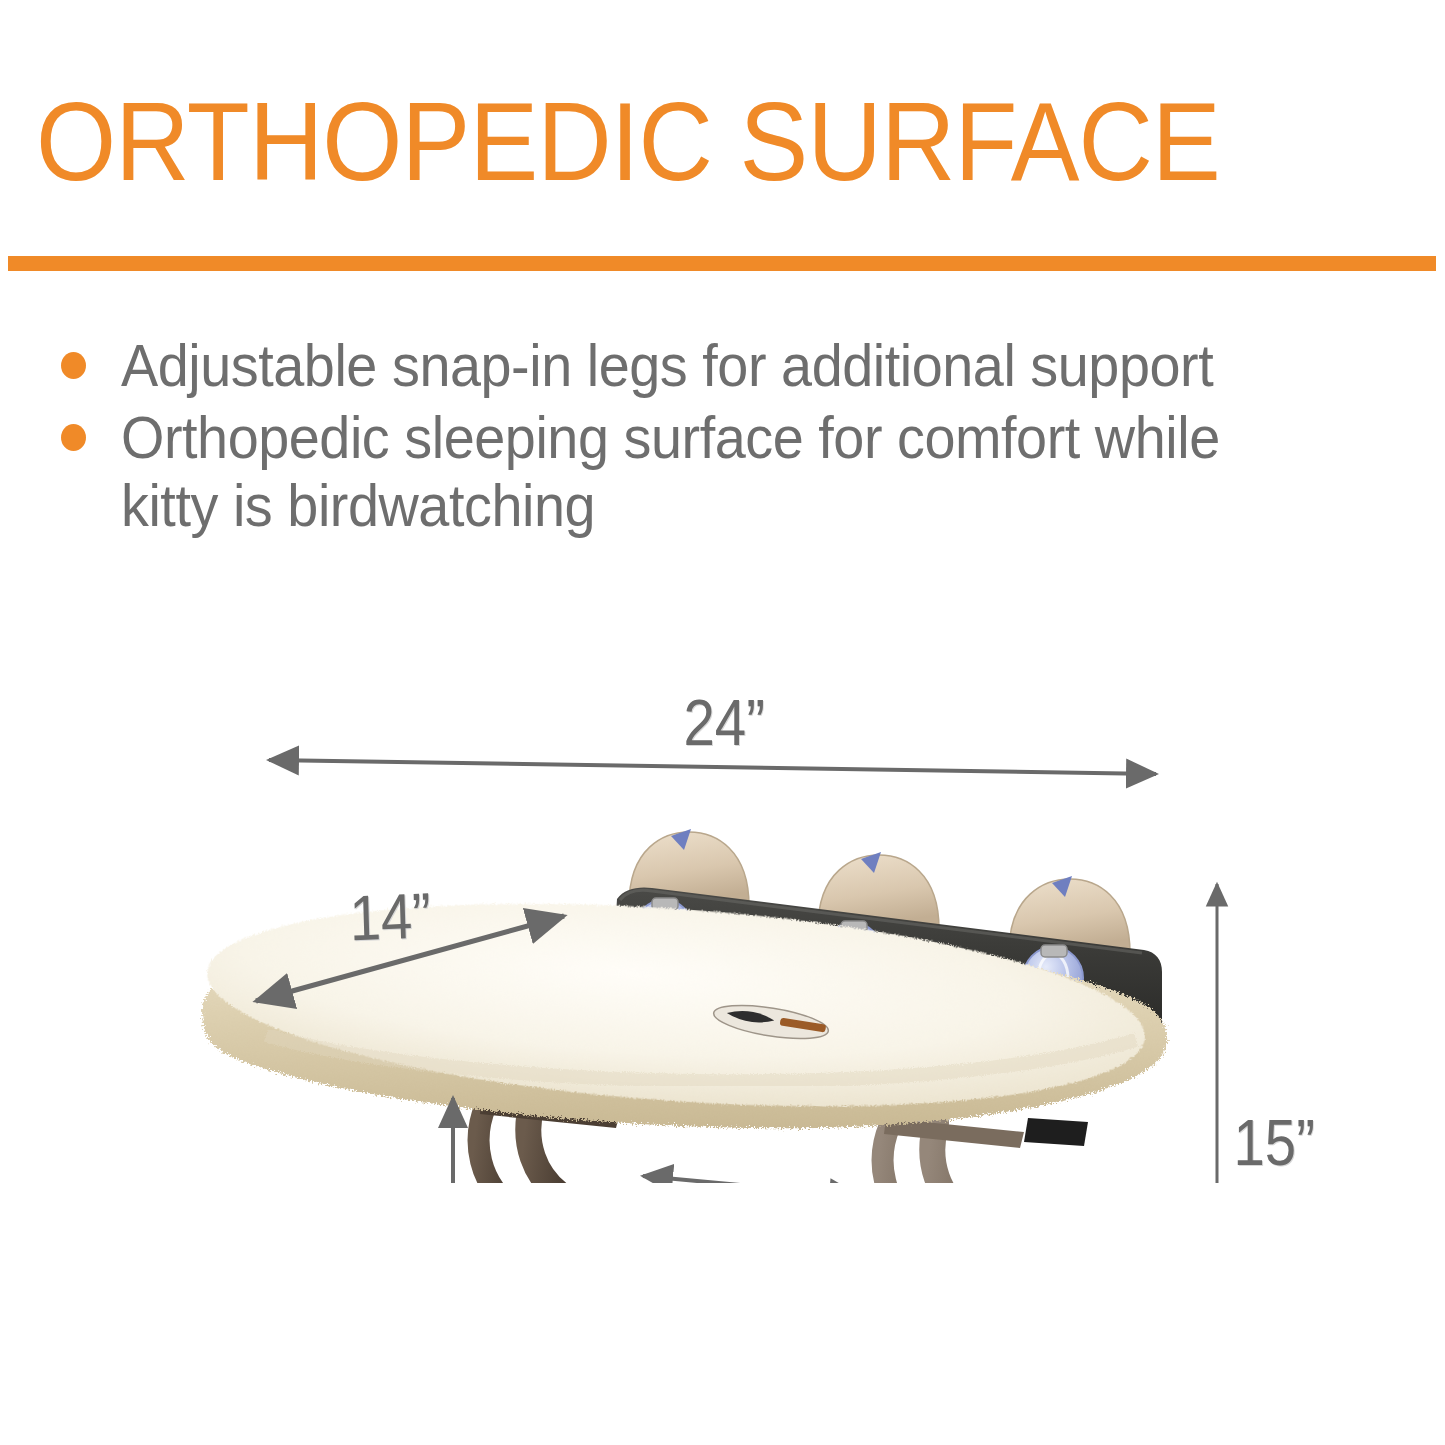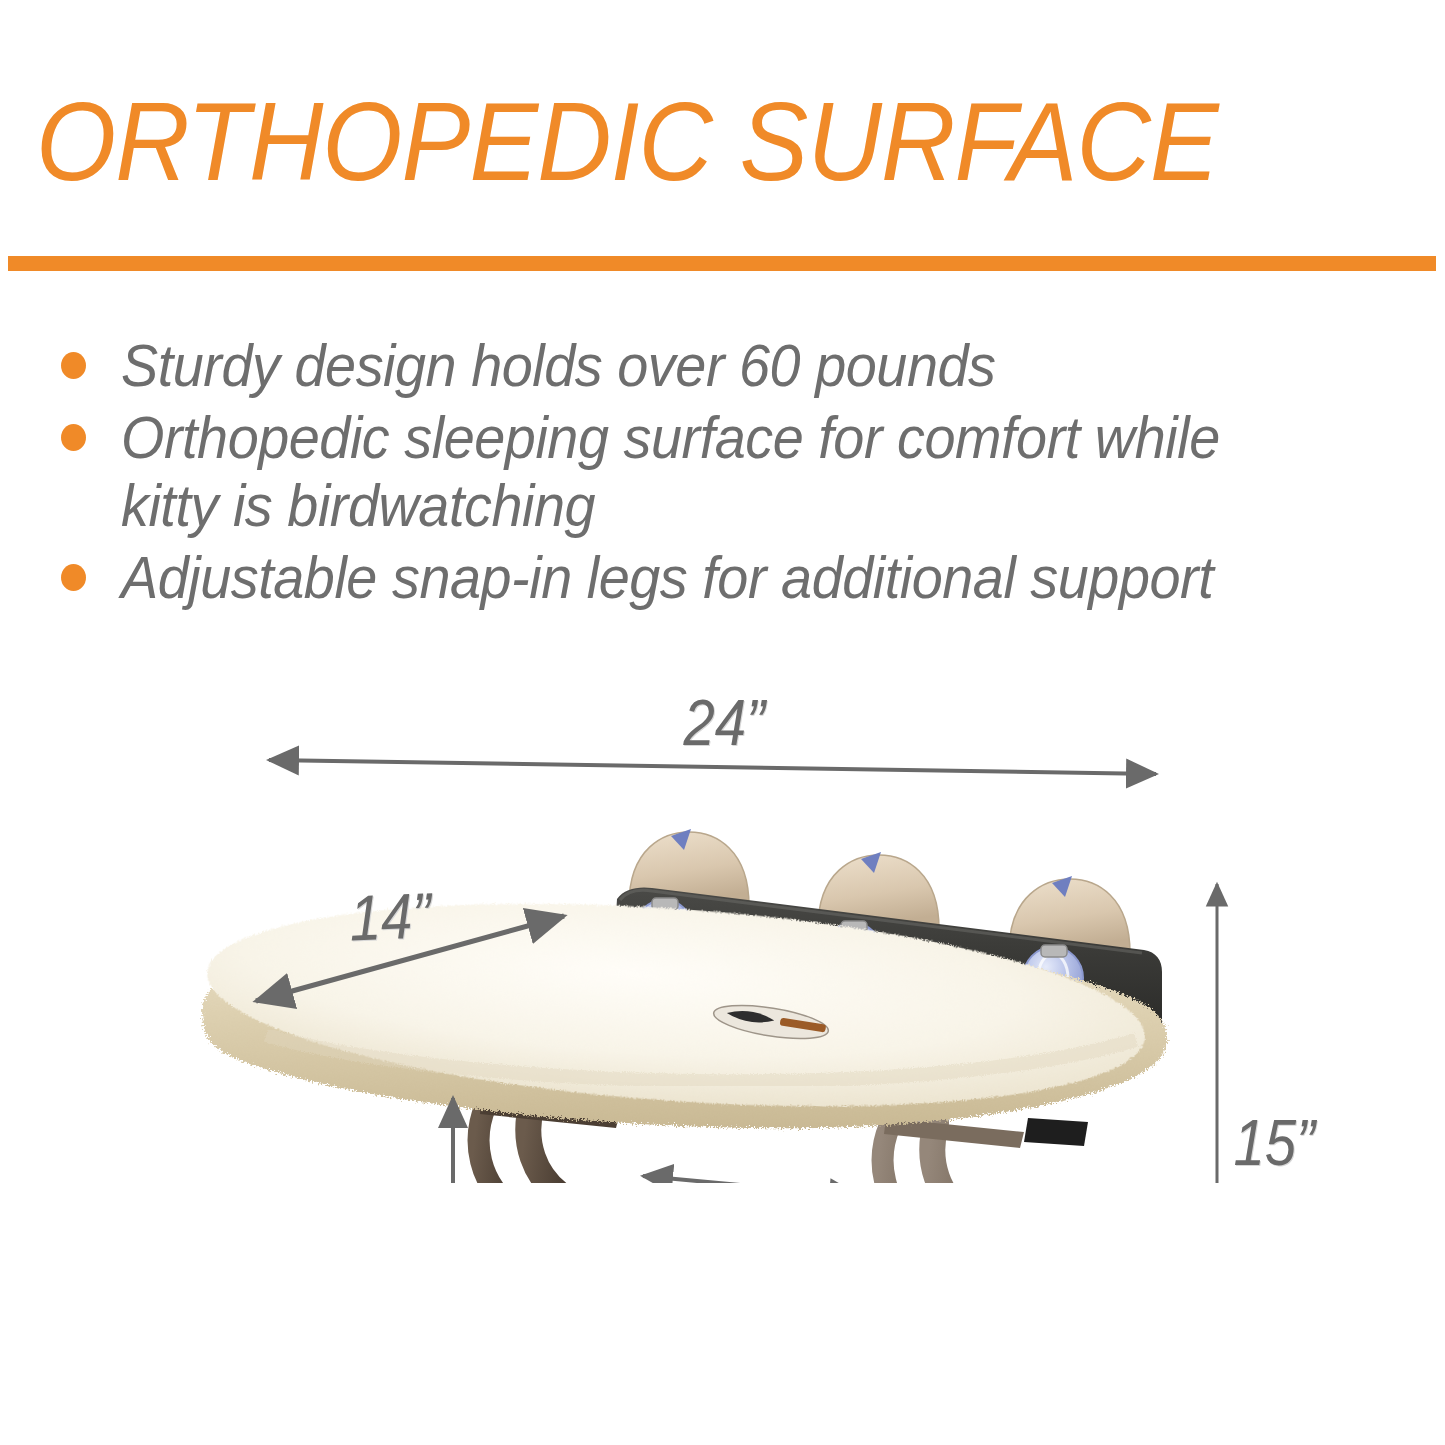--- a/index.html
+++ b/index.html
@@ -7,21 +7,20 @@
     padding: 0;
     background: #ffffff;
   }
   #page {
     position: relative;
     width: 1445px;
     height: 1183px;
     background: #ffffff;
     overflow: hidden;
     font-family: "Liberation Sans", sans-serif;
-    font-style: italic;
   }
 
   
   #headline {
     position: absolute;
     left: 36px;
     top: 86px;
     width: 1380px;
     color: #F08A28;
     font-family: "Liberation Sans", sans-serif;
@@ -107,33 +106,29 @@
 <body>
 
 <div id="page">
 
   <div id="headline">ORTHOPEDIC SURFACE</div>
 
   <div id="rule"></div>
 
   <div id="bullets">
 
+
     <div class="bullet-row">
       <span class="bullet-dot"></span>
-      <span class="bullet-text">Sturdy design holds over 60 pounds</span>
+      <span class="bullet-text">Adjustable snap-in legs for additional support</span>
     </div>
 
     <div class="bullet-row">
       <span class="bullet-dot"></span>
       <span class="bullet-text">Orthopedic sleeping surface for comfort while kitty is birdwatching</span>
-    </div>
-
-    <div class="bullet-row">
-      <span class="bullet-dot"></span>
-      <span class="bullet-text">Adjustable snap-in legs for additional support</span>
     </div>
 
   </div>
 
   <div id="stage">
     <svg width="1445" height="1445" viewBox="0 0 1445 1445" xmlns="http://www.w3.org/2000/svg">
       <defs>
 
         <radialGradient id="fleeceTop" cx="45%" cy="35%" r="75%">
           <stop offset="0%" stop-color="#FFFDF8"></stop>

